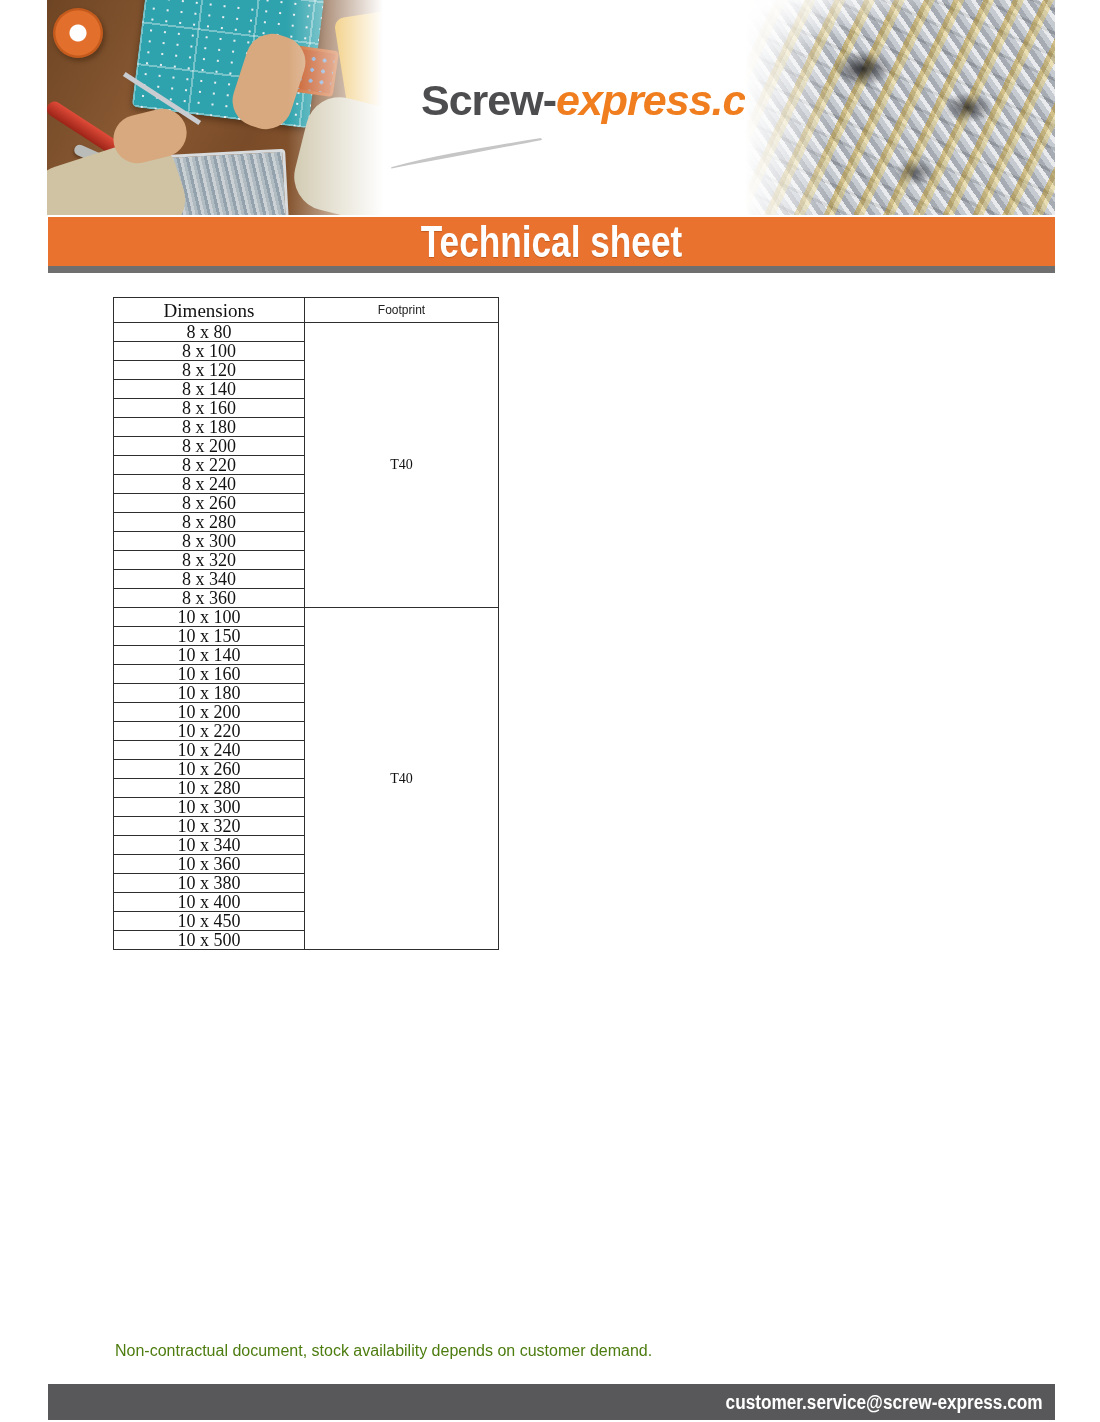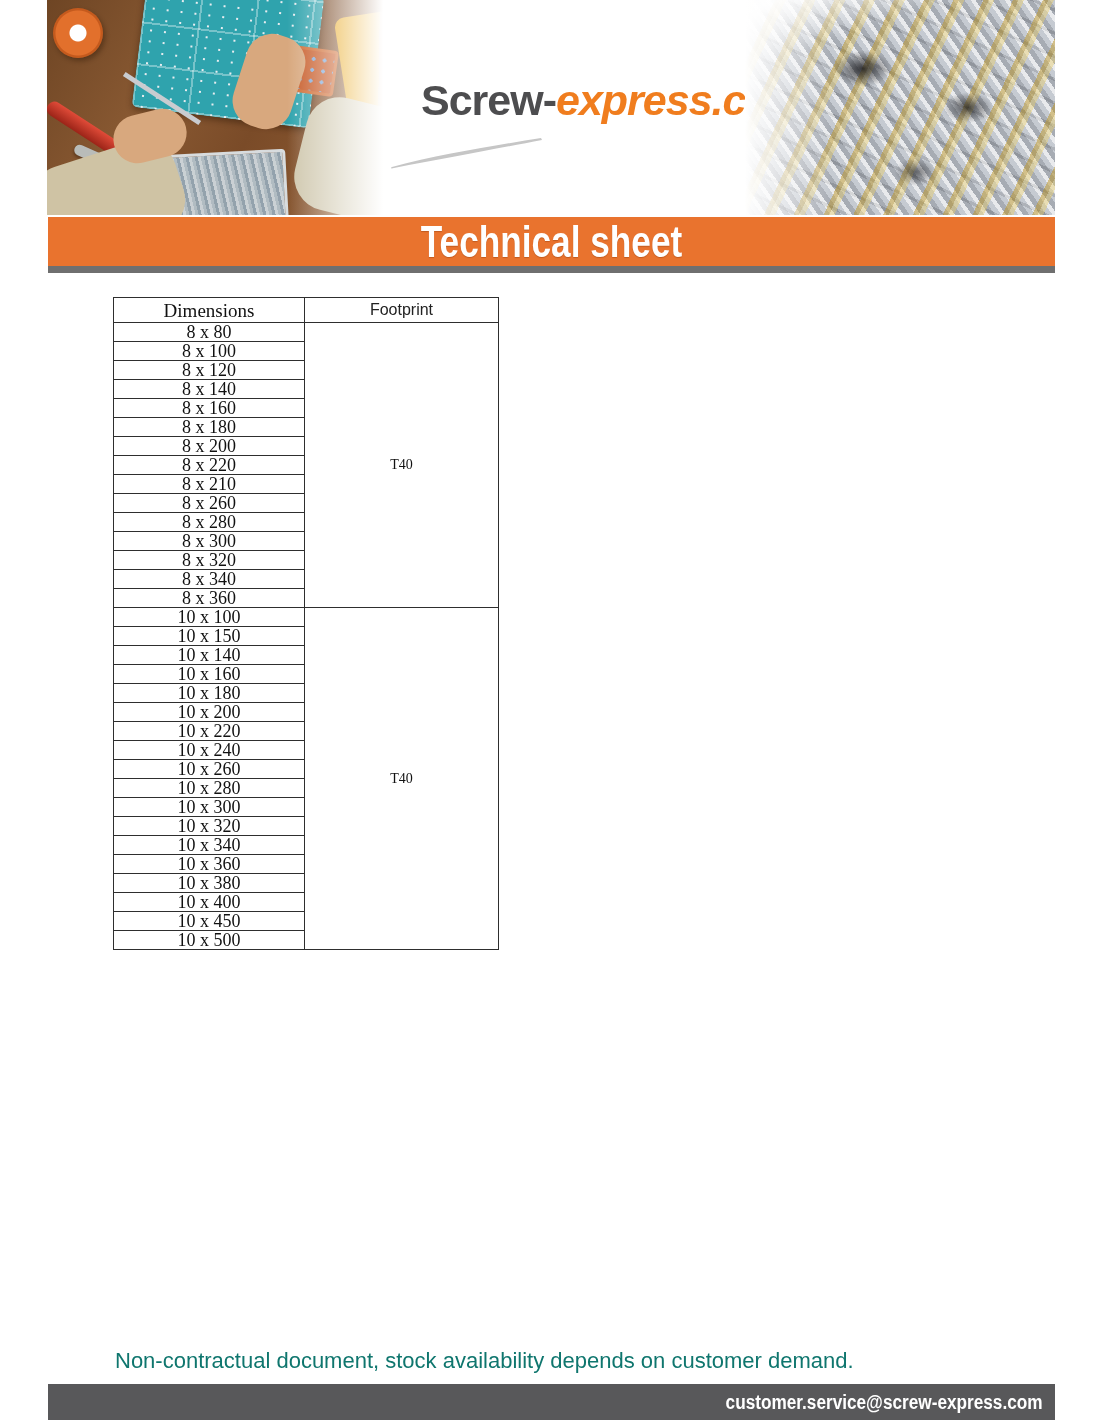--- a/index.html
+++ b/index.html
@@ -121,27 +121,27 @@
     border-collapse:collapse;table-layout:fixed;
     font-family:"Liberation Serif", serif;color:#111;
   }
   .sheet-table th,.sheet-table td{
     border:1px solid var(--border-dark);text-align:center;padding:0;line-height:1;
   }
   .sheet-table col.c-dim{width:191px;}
   .sheet-table col.c-foot{width:194px;}
   .sheet-table thead th{height:25px;font-weight:normal;}
   .sheet-table th.h-dim{font-size:19px;font-family:"Liberation Serif", serif;}
-  .sheet-table th.h-foot{font-size:16px;font-family:"Liberation Sans", sans-serif;color:#222;}
+  .sheet-table th.h-foot{font-size:12px;font-family:"Liberation Sans", sans-serif;color:#222;}
   .sheet-table tbody td{height:17px;font-size:18px;}
   .sheet-table td.footprint-cell{font-size:14px;vertical-align:middle;}
 
   
   .note{
-    position:absolute;left:115px;top:1326px;font-size:22px;color:#0f766e;
+    position:absolute;left:115px;top:1326px;font-size:16px;color:#4d7c0f;
     font-family:"Liberation Sans", sans-serif;
   }
   .footer-bar{
     position:absolute;left:48px;top:1384px;width:1007px;height:36px;background:var(--footer-gray);
     display:flex;align-items:center;justify-content:flex-end;
   }
   .footer-email{
     color:#fff;font-weight:bold;font-size:20px;padding-right:14px;
     transform:scaleX(0.86);transform-origin:right center;letter-spacing:0;
   }
@@ -212,21 +212,21 @@
         <tr>
           <td>8 x 180</td>
         </tr>
         <tr>
           <td>8 x 200</td>
         </tr>
         <tr>
           <td>8 x 220</td>
         </tr>
         <tr>
-          <td>8 x 210</td>
+          <td>8 x 240</td>
         </tr>
         <tr>
           <td>8 x 260</td>
         </tr>
         <tr>
           <td>8 x 280</td>
         </tr>
         <tr>
           <td>8 x 300</td>
         </tr>

